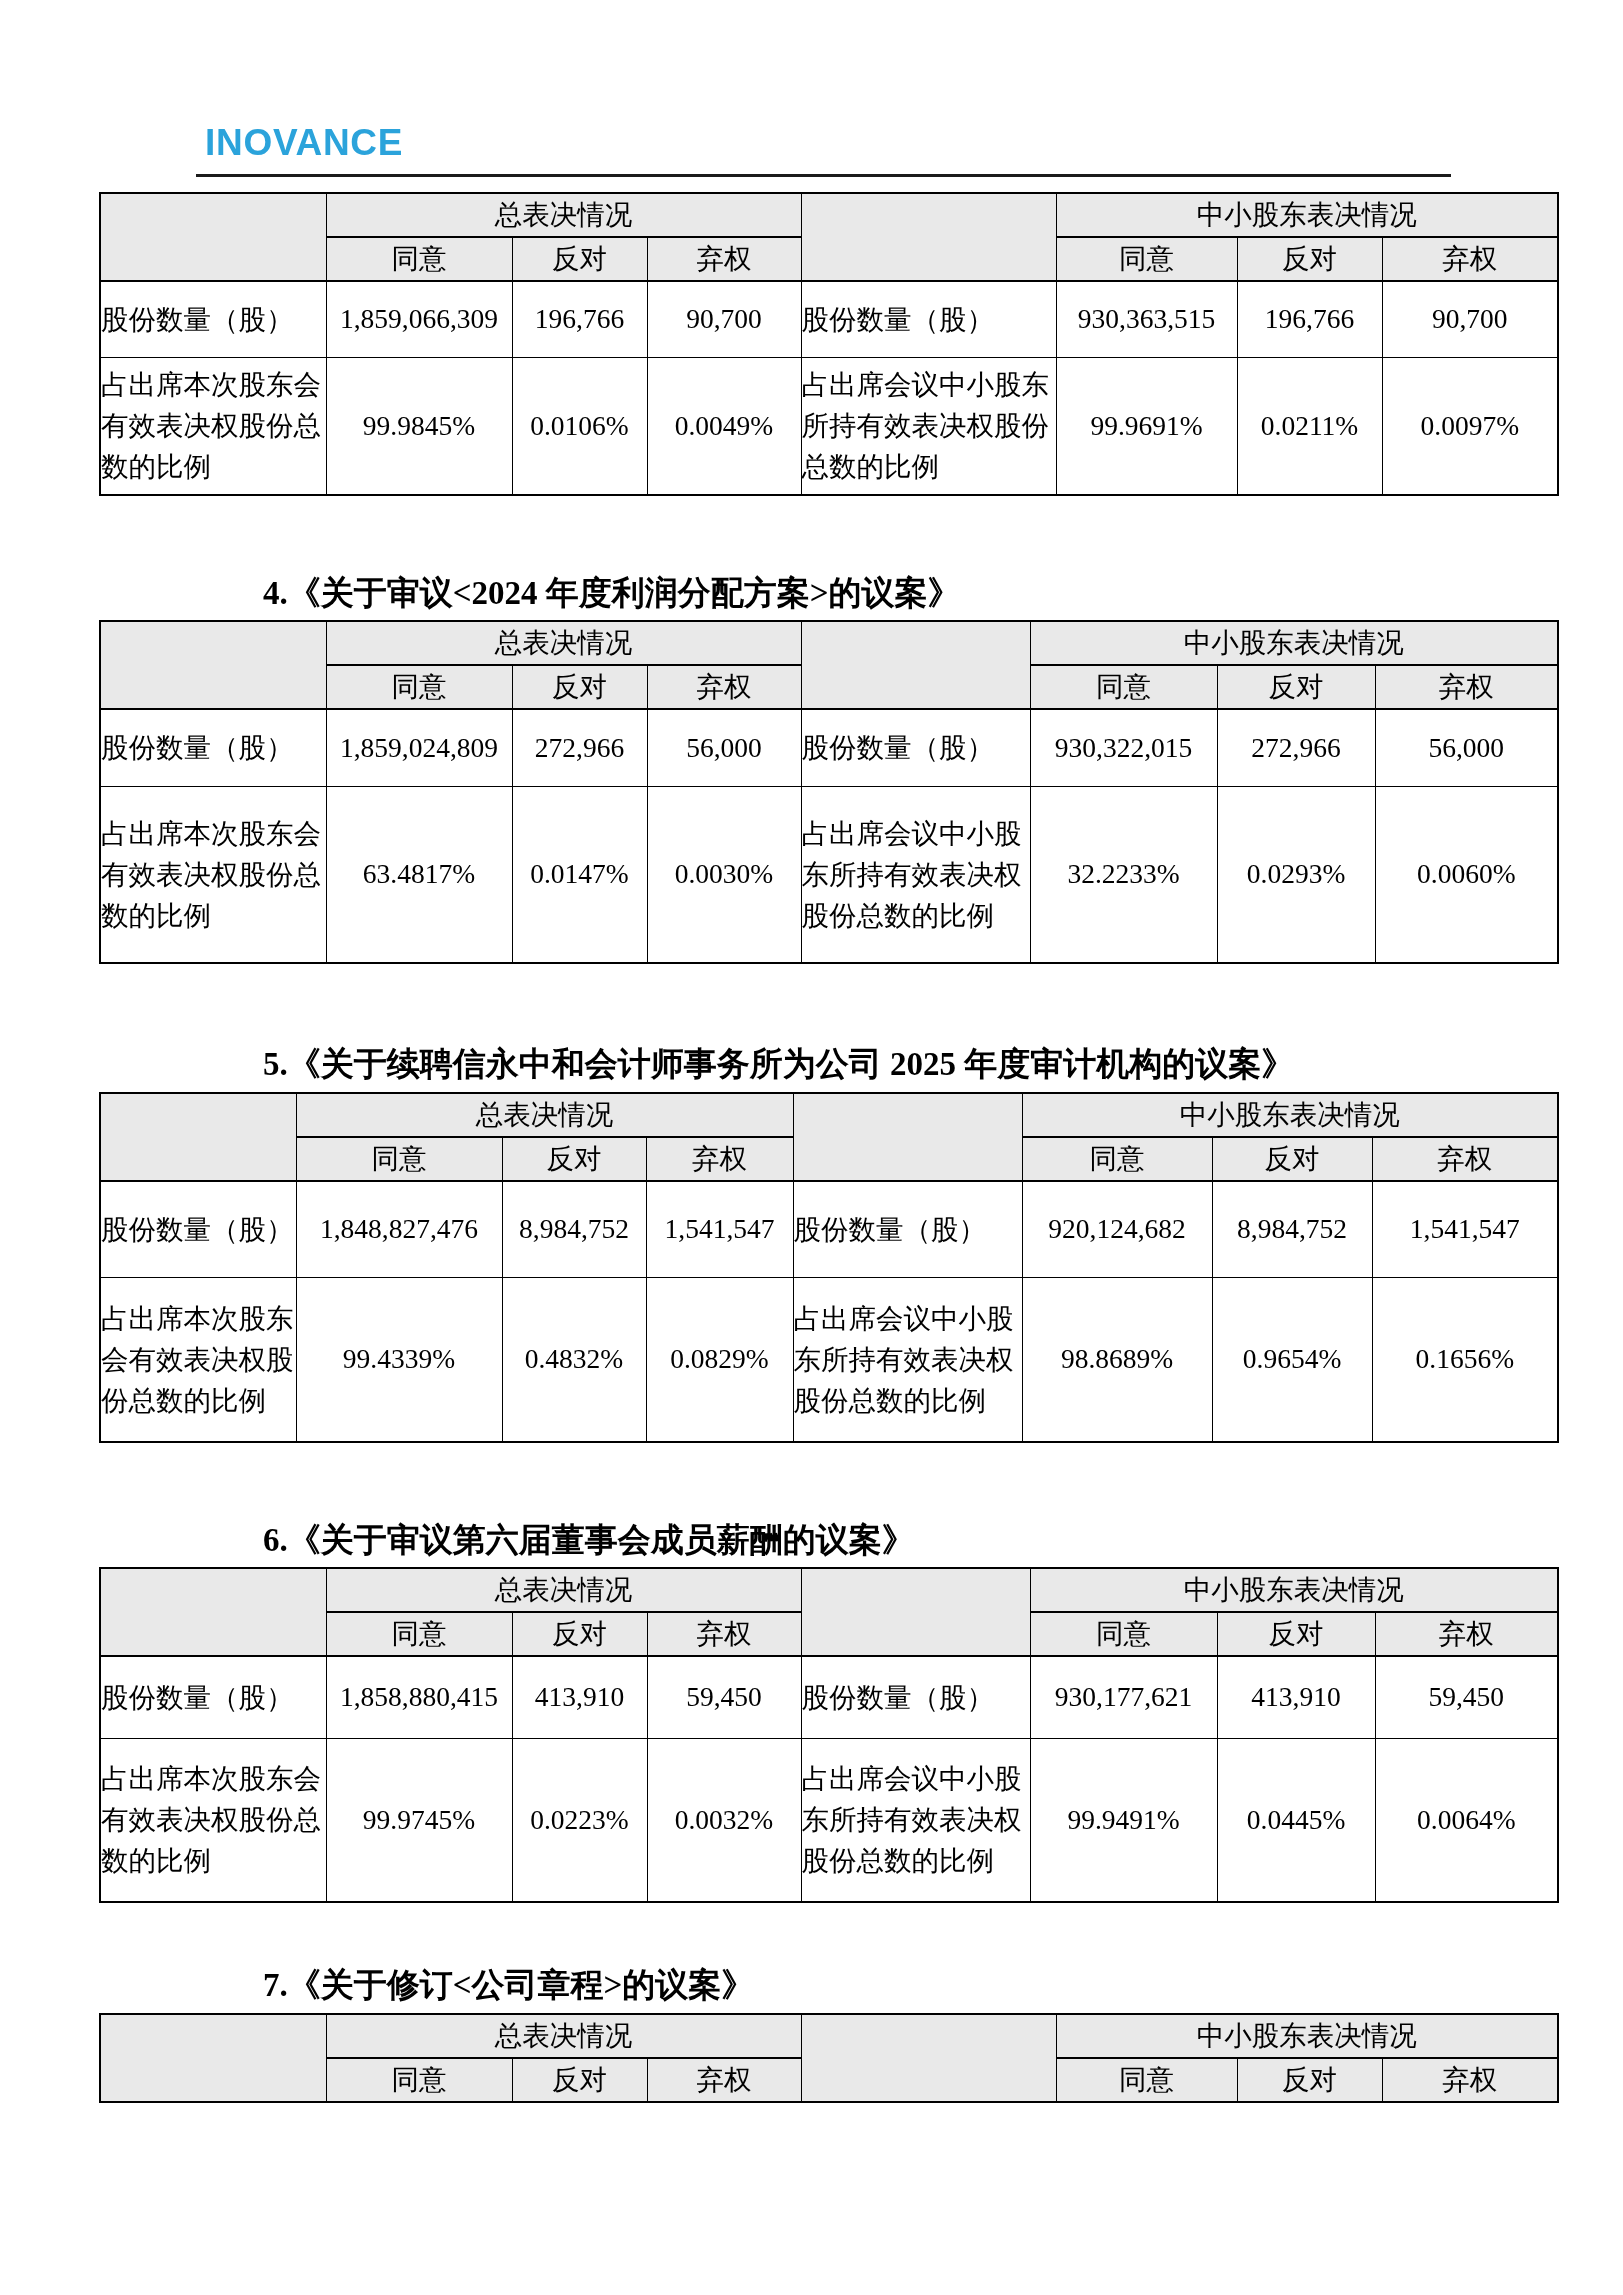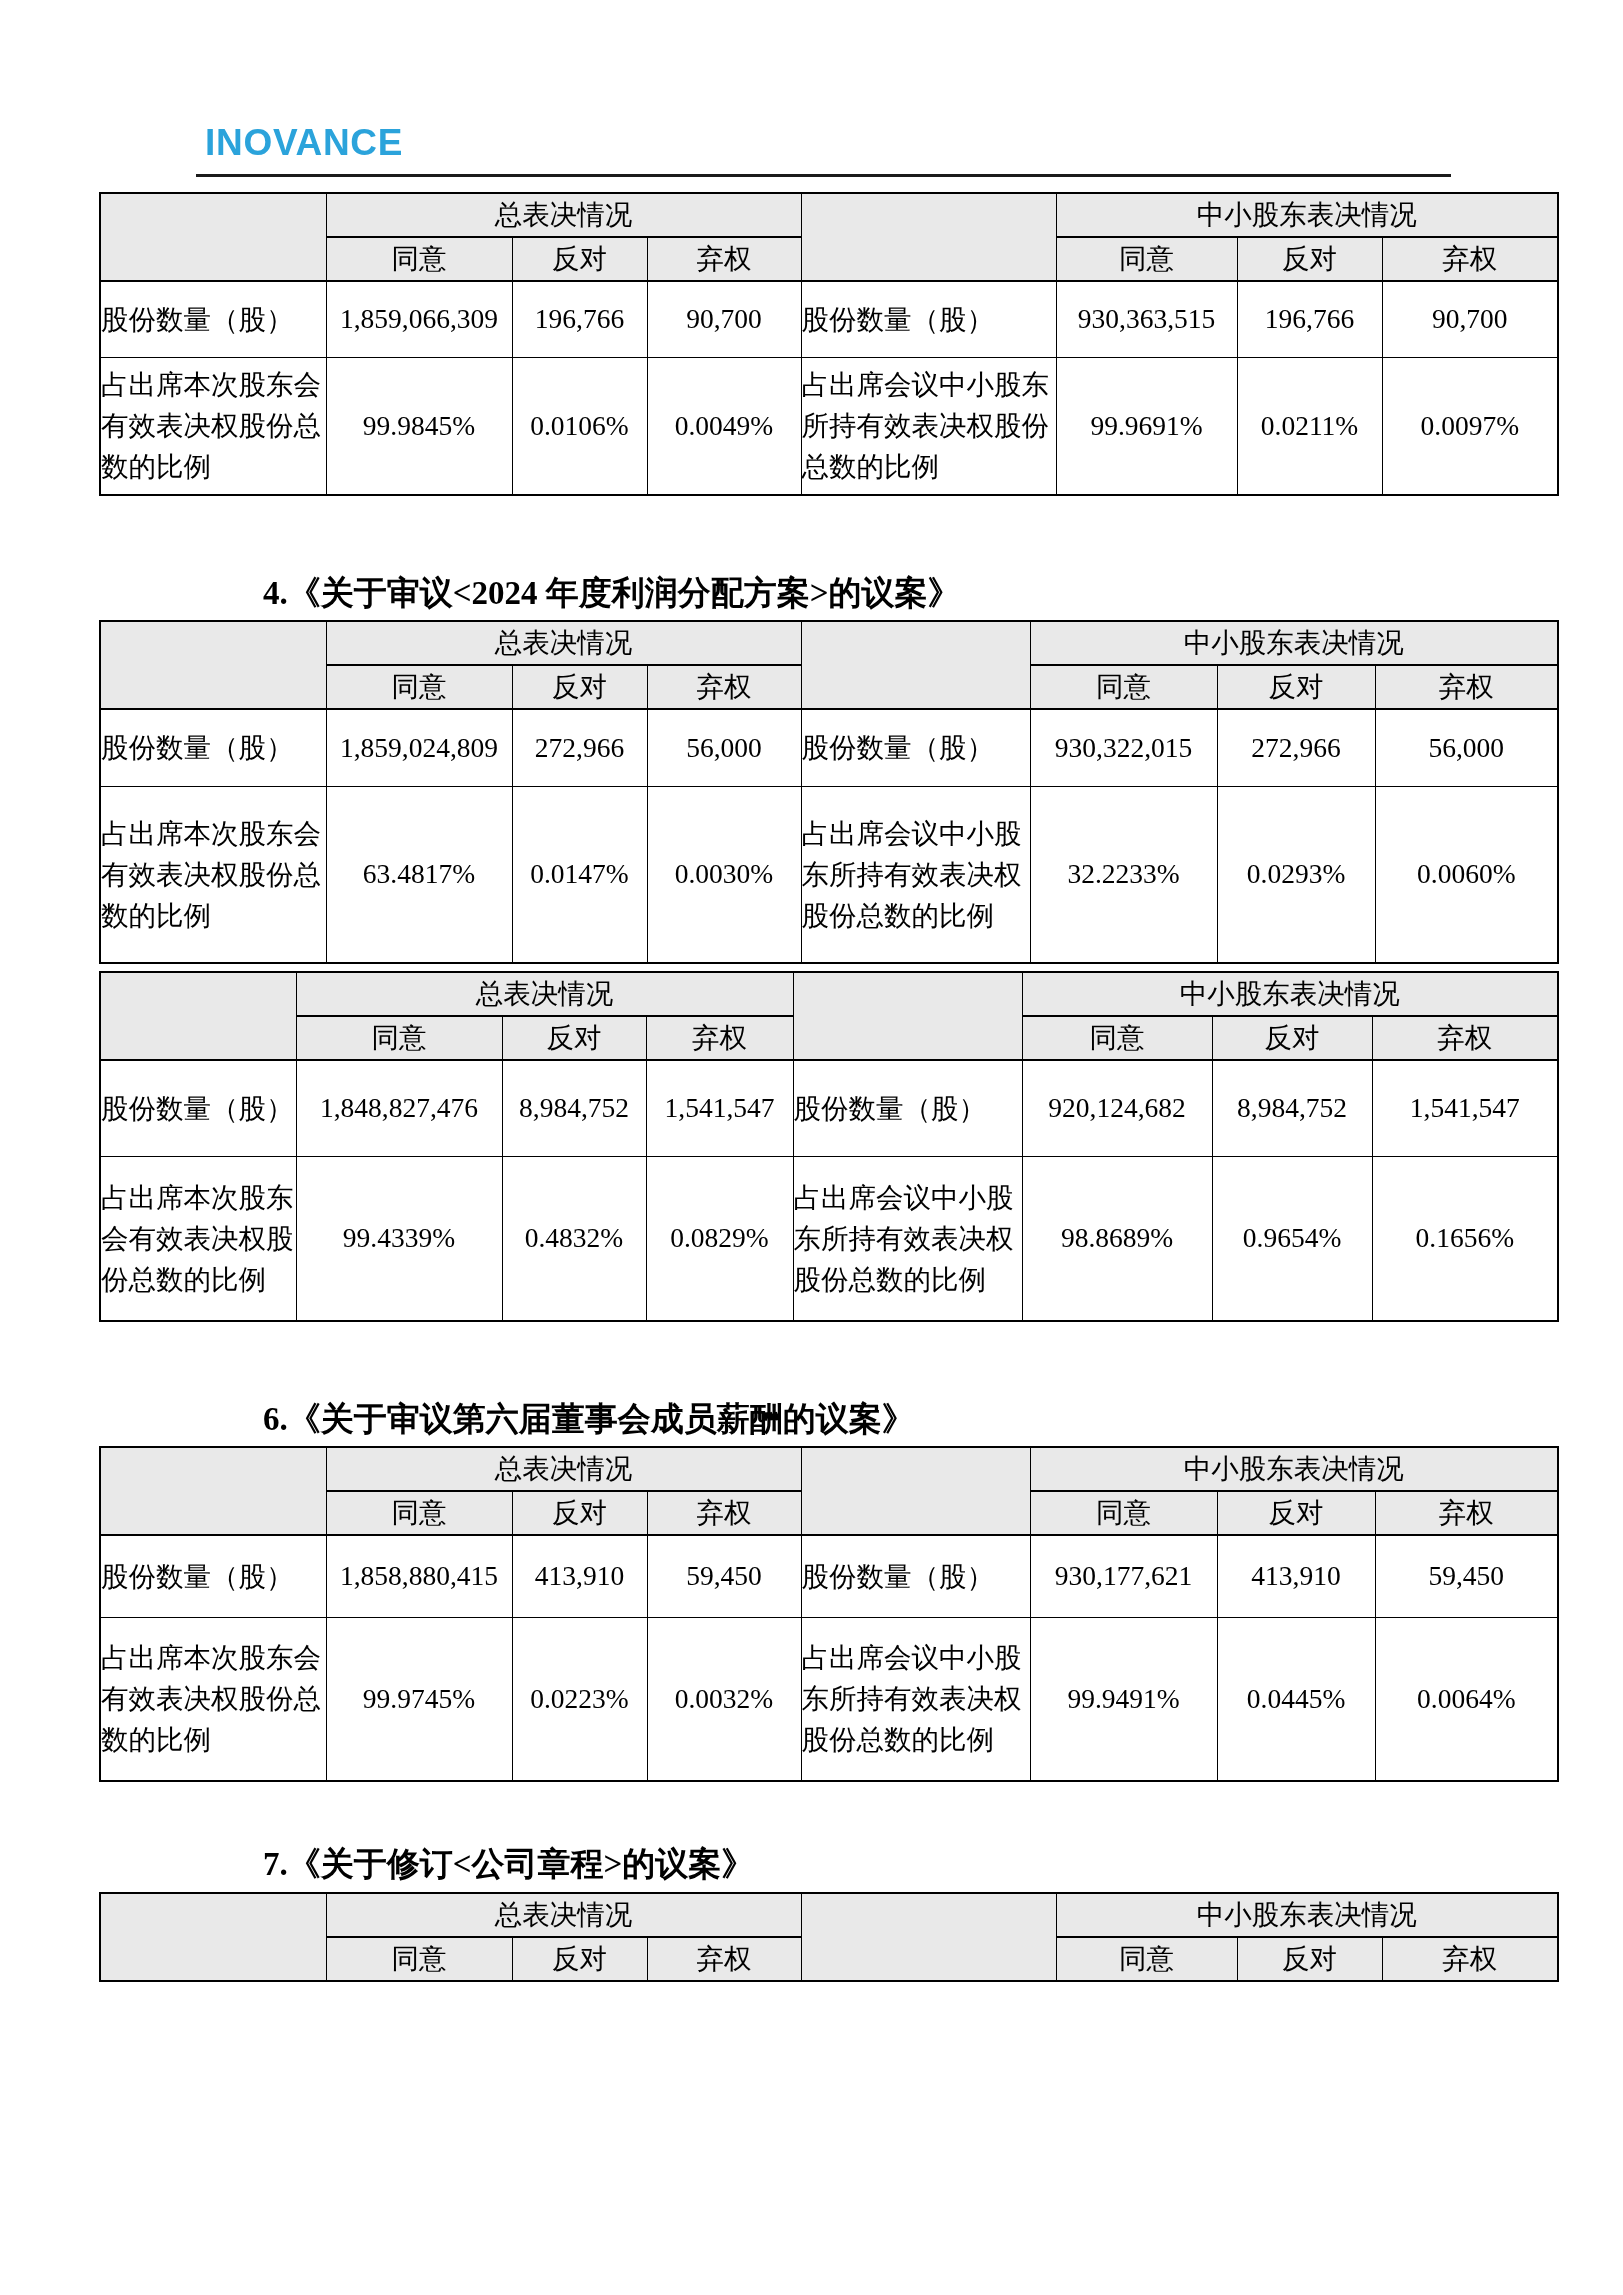--- a/index.html
+++ b/index.html
@@ -164,20 +164,21 @@
       <td class="cell-label">占出席会议中小股东所持有效表决权股份总数的比例</td>
       <td class="cell-num">32.2233%</td>
       <td class="cell-num">0.0293%</td>
       <td class="cell-num">0.0060%</td>
     </tr>
   </tbody>
     </table>
 </section>
 
 <section>
+  <h2 class="proposal-heading h5m">5.《关于续聘信永中和会计师事务所为公司 2025 年度审计机构的议案》</h2>
   <table class="vote-table t5x mt-after-heading">
     <colgroup>
       <col style="width:196px">
         <col style="width:206px">
         <col style="width:144px">
         <col style="width:147px">
       <col style="width:229px">
         <col style="width:190px">
         <col style="width:160px">
         <col style="width:186px">

